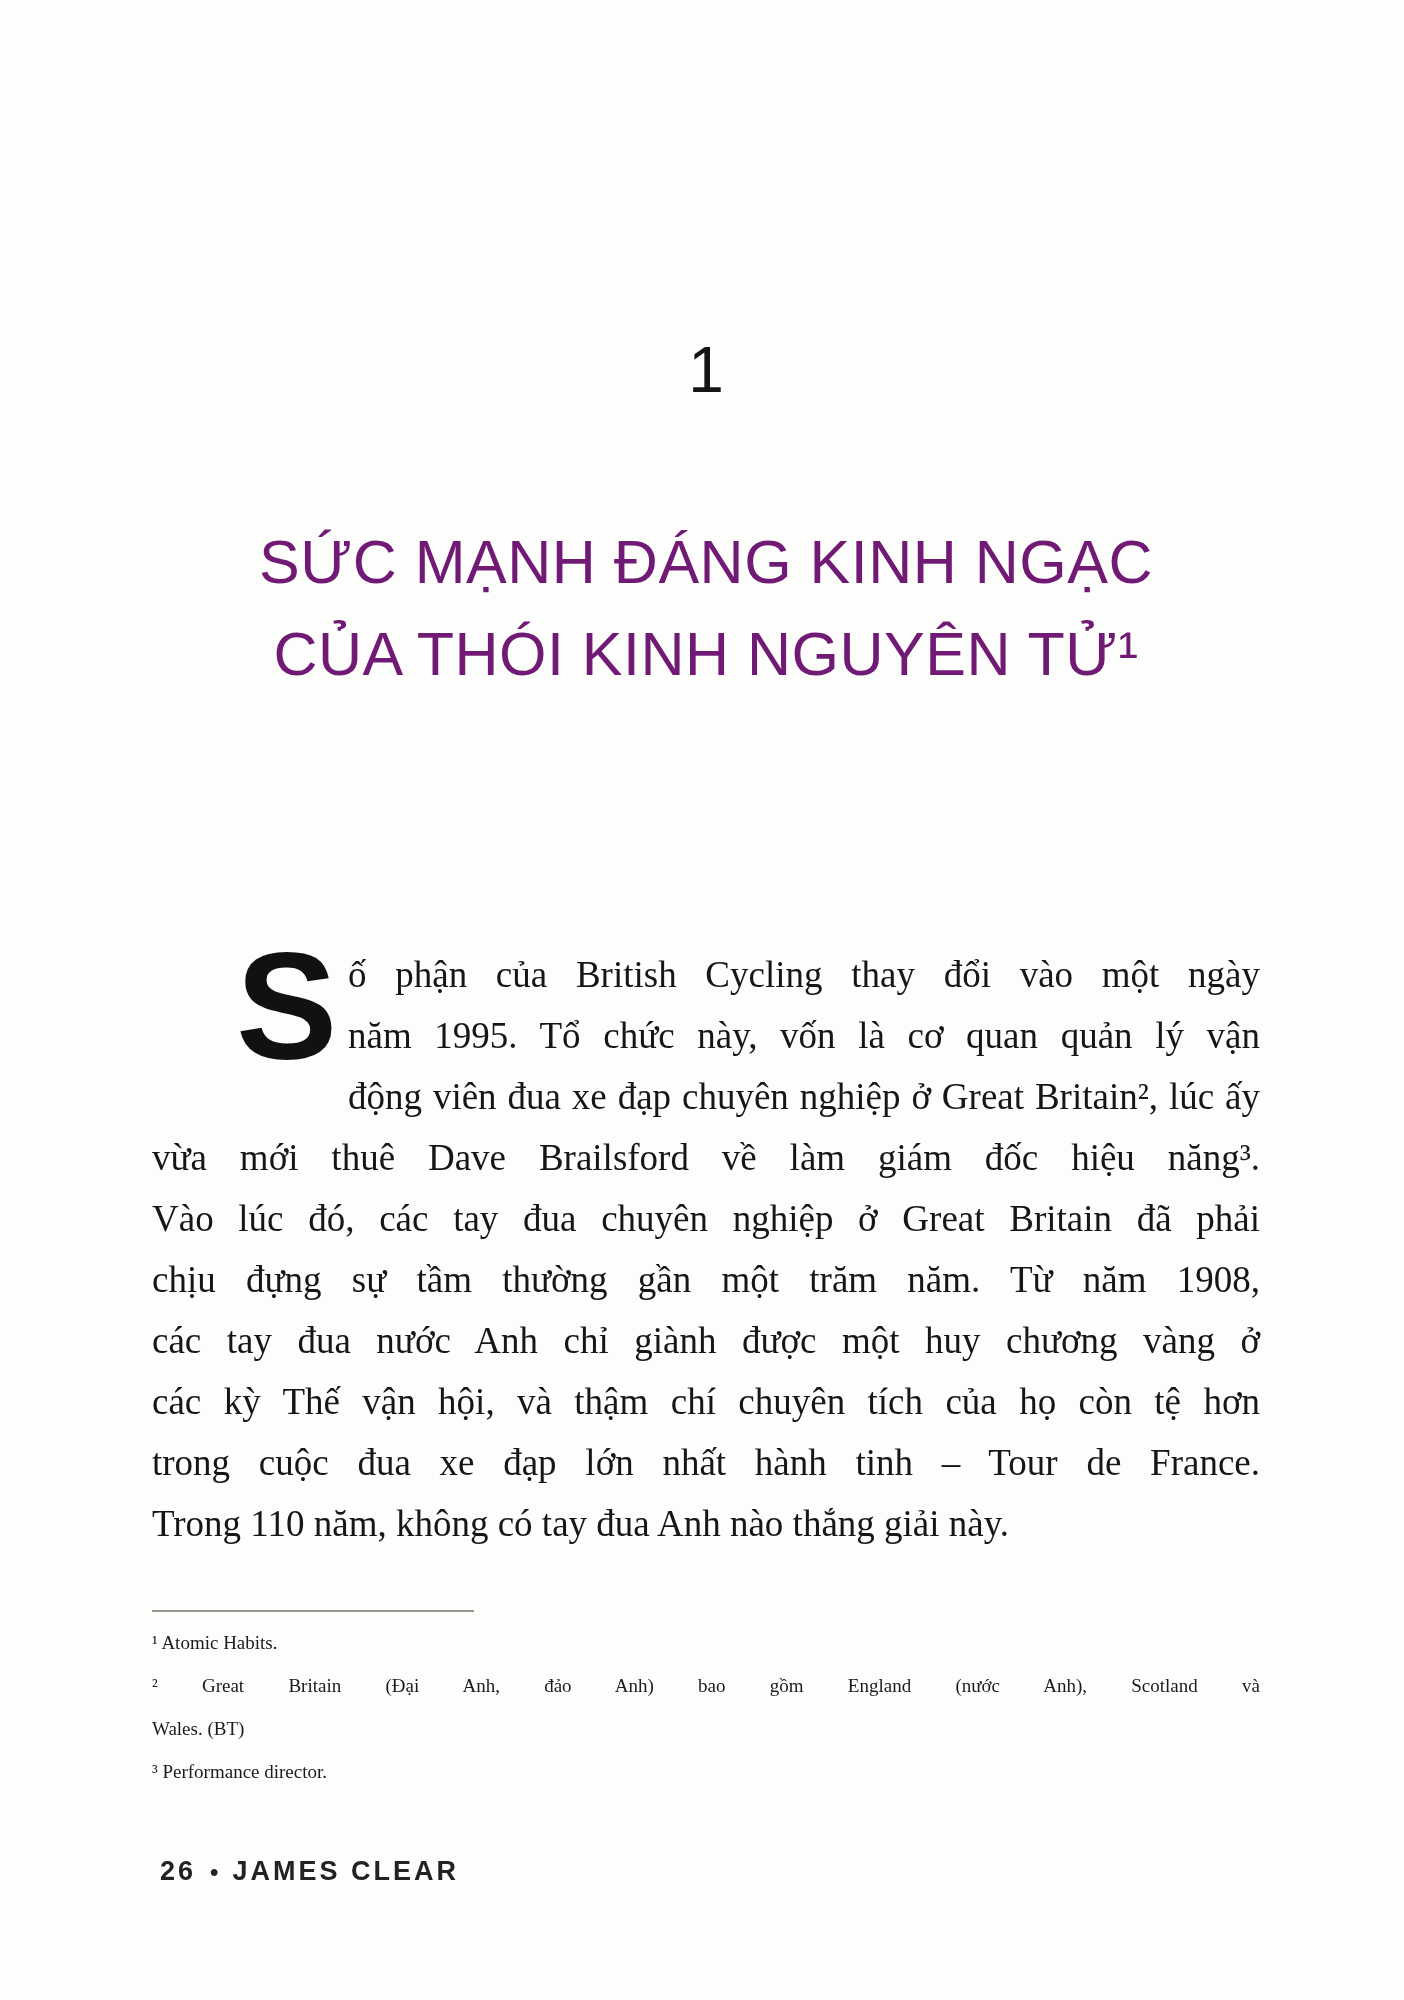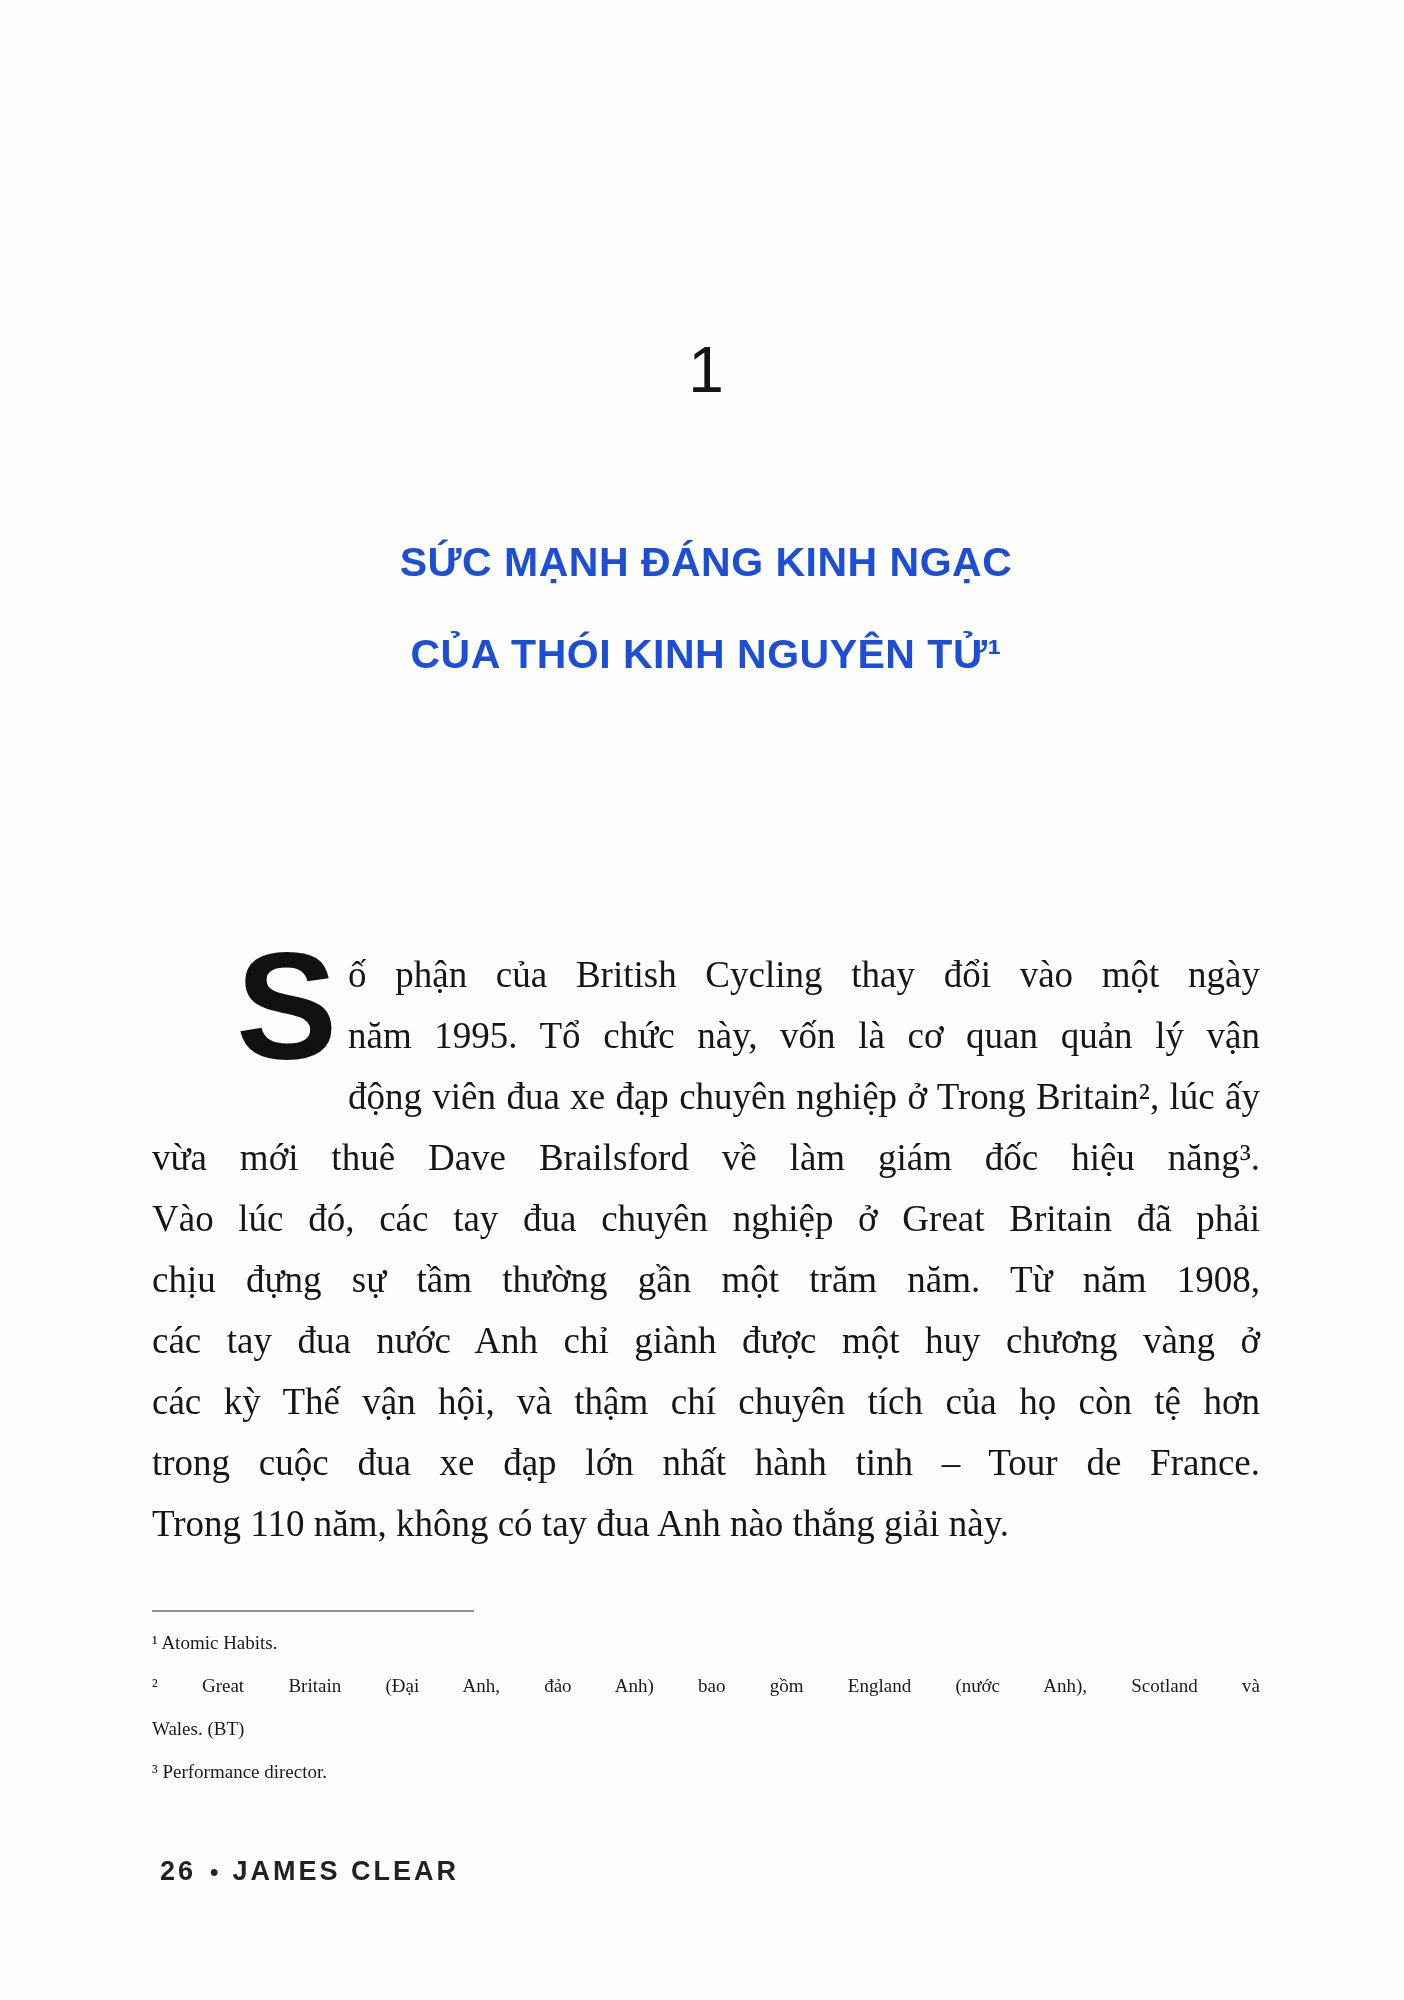--- a/index.html
+++ b/index.html
@@ -18,22 +18,22 @@
   #chapter-number{
     top:338px;text-align:center;
     font-family:"Liberation Sans","DejaVu Sans",sans-serif;
     font-size:64px;line-height:1;font-weight:400;color:#141414;
   }
 
   
   #chapter-title{
     top:516px;text-align:center;
     font-family:"Liberation Sans","DejaVu Sans",sans-serif;
-    font-size:41px;line-height:92px;font-weight:700;
-    letter-spacing:.5px;color:#1d4ed8;white-space:nowrap;
+    font-size:61px;line-height:92px;font-weight:400;
+    letter-spacing:.5px;color:#701a75;white-space:nowrap;
   }
 
   
   #body-paragraph{
     top:944px;
     font-size:37px;line-height:61px;
   }
   #drop-cap{
     float:left;
     width:96px;height:120px;
@@ -87,21 +87,21 @@
 
   <div id="chapter-title" class="column">
     <div>SỨC MẠNH ĐÁNG KINH NGẠC</div>
     <div>CỦA THÓI KINH NGUYÊN TỬ¹</div>
   </div>
 
   <div id="body-paragraph" class="column">
     <div id="drop-cap">S</div>
     <div class="body-line">ố phận của British Cycling thay đổi vào một ngày</div>
     <div class="body-line">năm 1995. Tổ chức này, vốn là cơ quan quản lý vận</div>
-    <div class="body-line">động viên đua xe đạp chuyên nghiệp ở Trong Britain², lúc ấy</div>
+    <div class="body-line">động viên đua xe đạp chuyên nghiệp ở Great Britain², lúc ấy</div>
     <div class="body-line">vừa mới thuê Dave Brailsford về làm giám đốc hiệu năng³.</div>
     <div class="body-line">Vào lúc đó, các tay đua chuyên nghiệp ở Great Britain đã phải</div>
     <div class="body-line">chịu đựng sự tầm thường gần một trăm năm. Từ năm 1908,</div>
     <div class="body-line">các tay đua nước Anh chỉ giành được một huy chương vàng ở</div>
     <div class="body-line">các kỳ Thế vận hội, và thậm chí chuyên tích của họ còn tệ hơn</div>
     <div class="body-line">trong cuộc đua xe đạp lớn nhất hành tinh – Tour de France.</div>
     <div class="body-line last">Trong 110 năm, không có tay đua Anh nào thắng giải này.</div>
   </div>
 
   <div id="footnote-rule"></div>

